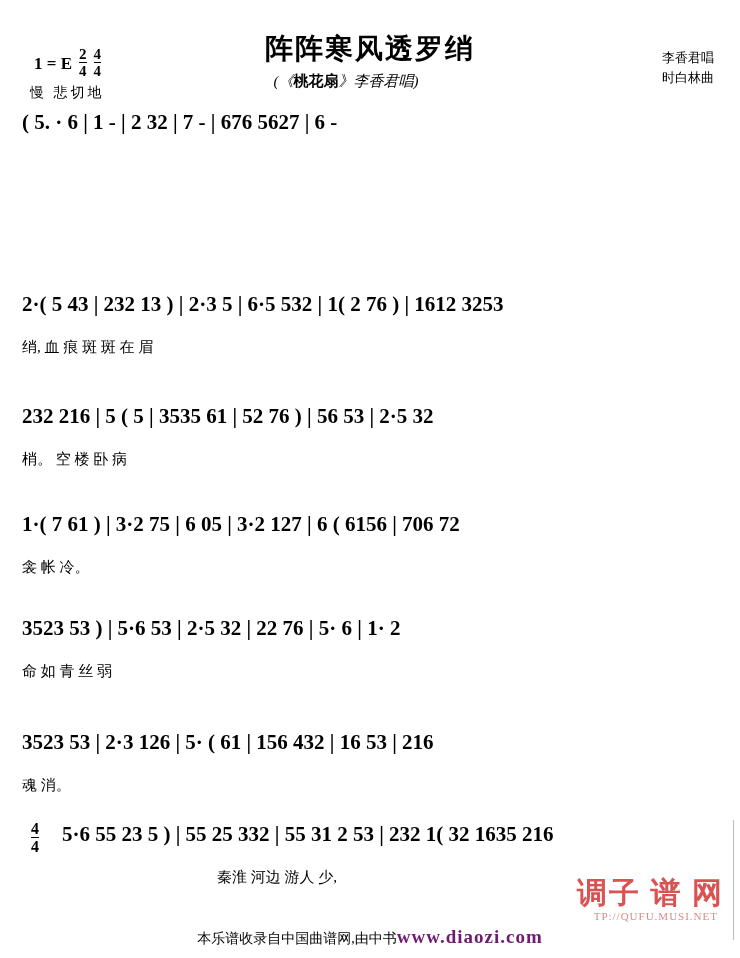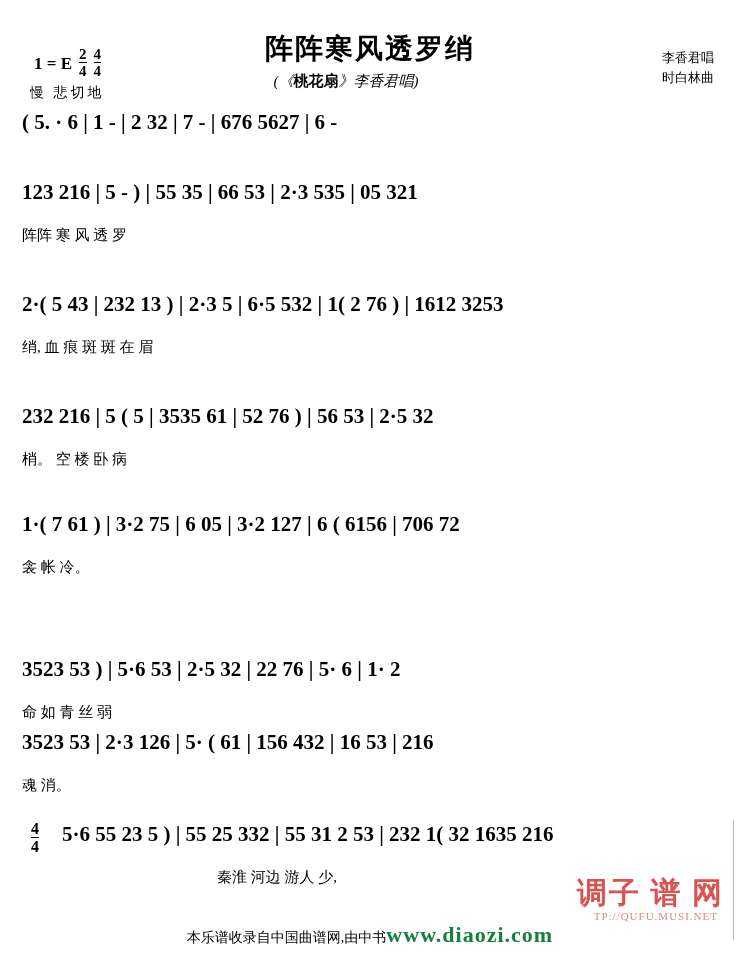--- a/index.html
+++ b/index.html
@@ -133,22 +133,22 @@
   }
   .footer {
     position: absolute;
     left: 0;
     bottom: 10px;
     width: 740px;
     text-align: center;
     font-size: 14px;
   }
   .footer .url {
-    color: #15803d;
-    font-size: 22px;
+    color: #701a75;
+    font-size: 19px;
     font-weight: bold;
     letter-spacing: 1px;
     text-align: center;
   }
   .corner {
     position: absolute;
     right: 6px;
     top: 820px;
     width: 14px;
     height: 120px;
@@ -183,41 +183,37 @@
   <div class="credits">
     <div>李香君唱</div>
     <div>时白林曲</div>
   </div>
 
   <div class="line" style="top:110px">
     <div class="notes">( 5. · 6 | 1 - | 2 32 | 7 - | 676 5627 | 6 -</div>
     <div class="lyrics"></div>
   </div>
 
-  <div class="line" style="top:180px">
-    <div class="notes">123 216 | 5 - ) | 55 35 | 66 53 | 2·3 535 | 05 321</div>
-    <div class="lyrics">阵阵 寒 风 透 罗</div>
-  </div>
 
   <div class="line" style="top:292px">
     <div class="notes">2·( 5 43 | 232 13 ) | 2·3 5 | 6·5 532 | 1( 2 76 ) | 1612 3253</div>
     <div class="lyrics">绡, 血 痕 斑 斑 在 眉</div>
   </div>
 
   <div class="line" style="top:404px">
     <div class="notes">232 216 | 5 ( 5 | 3535 61 | 52 76 ) | 56 53 | 2·5 32</div>
     <div class="lyrics">梢。 空 楼 卧 病</div>
   </div>
 
   <div class="line" style="top:512px">
     <div class="notes">1·( 7 61 ) | 3·2 75 | 6 05 | 3·2 127 | 6 ( 6156 | 706 72</div>
     <div class="lyrics">衾 帐 冷。</div>
   </div>
 
-  <div class="line" style="top:657px">
+  <div class="line" style="top:616px">
     <div class="notes">3523 53 ) | 5·6 53 | 2·5 32 | 22 76 | 5· 6 | 1· 2</div>
     <div class="lyrics">命 如 青 丝 弱</div>
   </div>
 
   <div class="line" style="top:730px">
     <div class="notes">3523 53 | 2·3 126 | 5· ( 61 | 156 432 | 16 53 | 216</div>
     <div class="lyrics">魂 消。</div>
   </div>
 
   <div class="line" style="top:822px">

